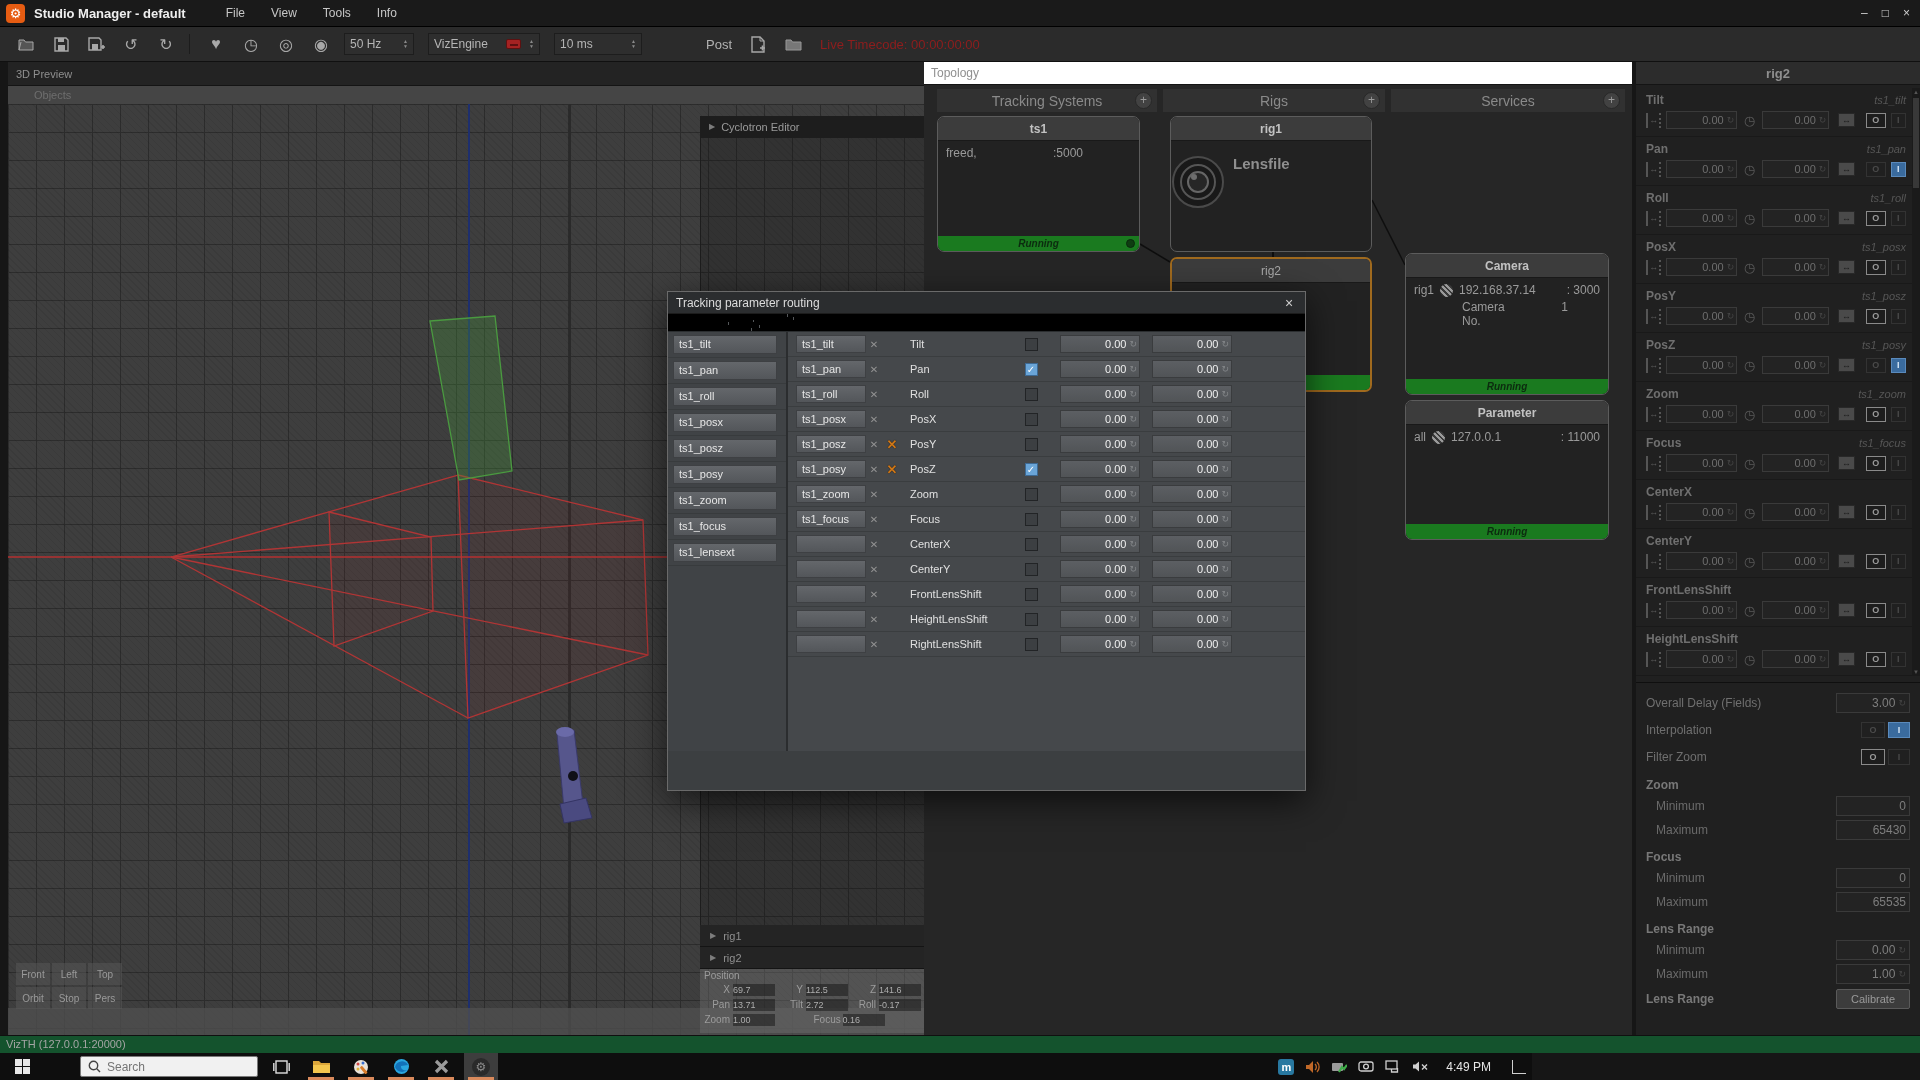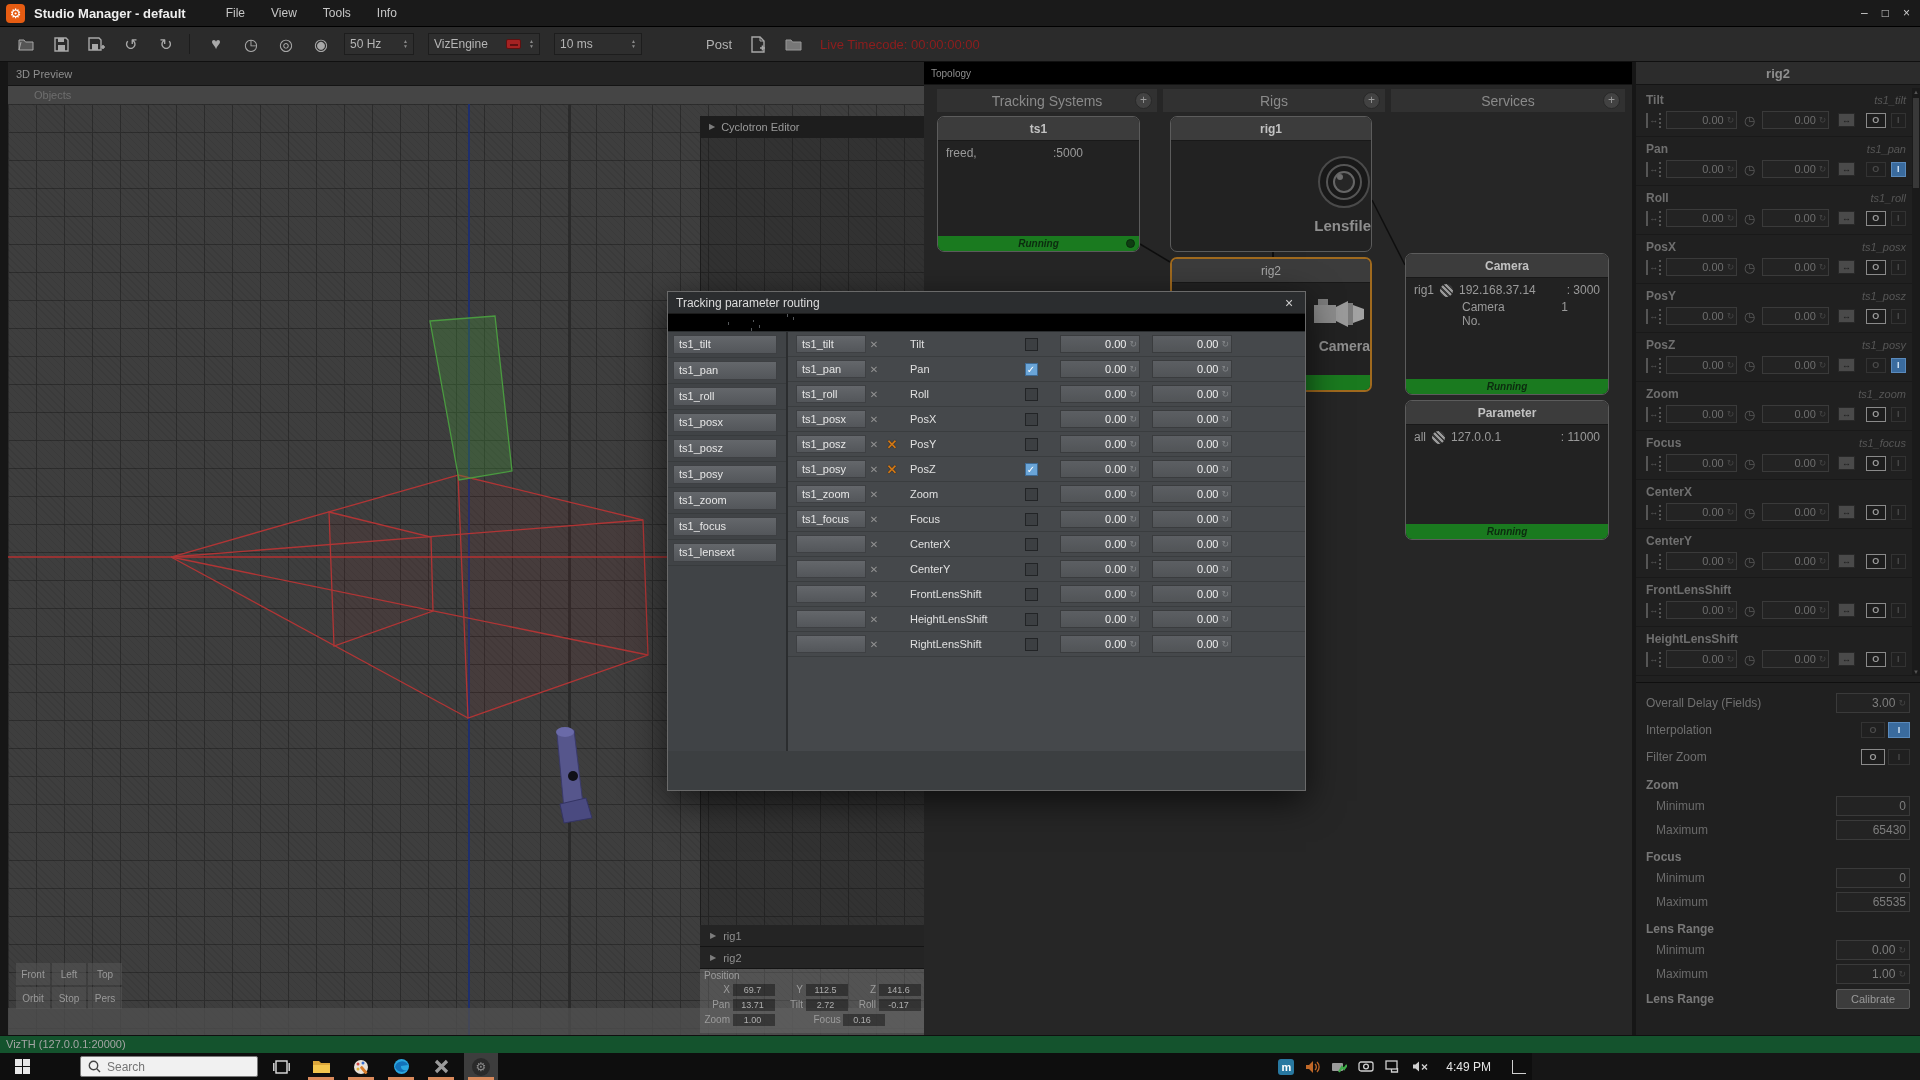--- a/index.html
+++ b/index.html
@@ -43,42 +43,42 @@
   .cyclo { position:absolute; left:692px; top:54px; width:227px; height:809px; background:rgba(10,10,10,.22); border-left:1px solid #1d1d1d; }
   .cyclo-head { height:22px; background:#1d1d1d; color:#9a9a9a; font-size:11px; line-height:22px; padding-left:8px; display:flex; align-items:center; gap:6px; }
   .tri { font-size:8px; color:#7d7d7d; }
   .rigrows { position:absolute; left:692px; top:863px; width:227px; }
   .rigrow { height:22px; background:#242424; border-bottom:1px solid #141414; color:#8f8f8f; font-size:11px; display:flex; align-items:center; gap:7px; padding-left:10px; }
   .stats { position:absolute; left:692px; top:907px; width:227px; height:64px; background:rgba(115,115,115,.40); font-size:10px; color:#9c9c9c; padding:1px 4px; }
   .stat-title { height:12px; line-height:12px; }
   .stat-row { display:flex; height:15px; align-items:center; }
   .stat-pair { display:flex; align-items:center; flex:1; }
   .stat-pair b { font-weight:normal; width:26px; text-align:right; margin-right:3px; }
-  .stat-box { width:42px; height:12px; background:rgba(25,25,25,.55); color:#aeaeae; font-size:9px; line-height:12px; text-align:center; padding-right:3px; }
+  .stat-box { width:42px; height:12px; background:rgba(25,25,25,.55); color:#aeaeae; font-size:9px; line-height:12px; text-align:left; padding-right:3px; }
   .viewbtns { position:absolute; left:8px; top:901px; width:106px; display:grid; grid-template-columns:repeat(3,1fr); gap:2px; }
   .viewbtn { height:22px; background:rgba(90,90,90,.48); color:#9a9a9a; font-size:10px; display:flex; align-items:center; justify-content:center; }
 
   
   .topology { position:absolute; left:924px; top:62px; width:708px; height:973px; background:#262626; }
-  .tp-head { height:23px; color:#8f8f8f; font-size:10px; line-height:23px; padding-left:7px; background:#000000; border-bottom:1px solid #141414; }
+  .tp-head { height:23px; color:#8f8f8f; font-size:12px; line-height:23px; padding-left:7px; background:#ffffff; border-bottom:1px solid #141414; }
   .tp-cols { position:absolute; top:27px; left:0; width:708px; height:23px; }
   .tp-col { position:absolute; height:23px; background:#313131; color:#8a8a8a; font-size:14px; display:flex; align-items:center; justify-content:center; }
   .plusbtn { position:absolute; right:5px; top:3px; width:17px; height:17px; border-radius:50%; background:#424242; border:1px solid #282828; color:#9a9a9a; font-size:12px; line-height:15px; text-align:center; }
   .node { position:absolute; border:1px solid #5c5c5c; border-radius:7px; background:#222; overflow:hidden; }
   .node.sel { border:2px solid #a06a1e; }
   .node-title { height:24px; background:#3c3c3c; border-bottom:1px solid #191919; color:#c2c2c2; font-size:12px; font-weight:bold; text-align:center; line-height:24px; }
   .node-body { position:relative; font-size:12px; color:#9a9a9a; }
   .node-status { position:absolute; bottom:0; left:0; right:0; height:15px; background:#1a7a1f; color:#0c2b0f; font-size:10px; font-style:italic; font-weight:bold; text-align:center; line-height:15px; }
   .led { position:absolute; right:4px; top:3px; width:9px; height:9px; border-radius:50%; background:#0f3d12; border:1px solid #0a2a0c; }
   .net-icon { display:inline-block; width:13px; height:13px; border-radius:50%; background:repeating-linear-gradient(45deg,#9a9a9a 0 2px,#3a3a3a 2px 4px); flex:none; }
   .srvrow { display:flex; align-items:center; gap:6px; padding:5px 8px 0 8px; }
   .srvrow .port { margin-left:auto; }
   .srvrow2 { display:flex; padding:3px 40px 0 56px;gap:36px; }
   .srvrow2 .v { margin-left:auto; }
-  .centericon { display:flex; flex-direction:column; align-items:flex-end; padding-top:14px; gap:8px; }
+  .centericon { display:flex; flex-direction:row; align-items:flex-start; padding-top:14px; gap:8px; }
   .nodelabel { font-size:15px; font-weight:bold; color:#8f8f8f; }
 
   
   .sidebar { position:absolute; left:1636px; top:62px; width:284px; height:973px; background:#202020; }
   .sb-head { height:23px; background:#2c2c2c; color:#8f8f8f; font-size:13px; font-weight:bold; text-align:center; line-height:23px; border-bottom:1px solid #141414; }
   .sb-params { position:absolute; top:26px; left:0; width:276px; }
   .sb-group { height:49px; padding:4px 6px 0 10px; border-bottom:1px solid #191919; }
   .sb-lblrow { display:flex; justify-content:space-between; height:16px; align-items:center; }
   .sb-name { font-size:12px; font-weight:bold; color:#6f6f6f; }
   .sb-src { font-size:11px; font-style:italic; color:#565656; }

